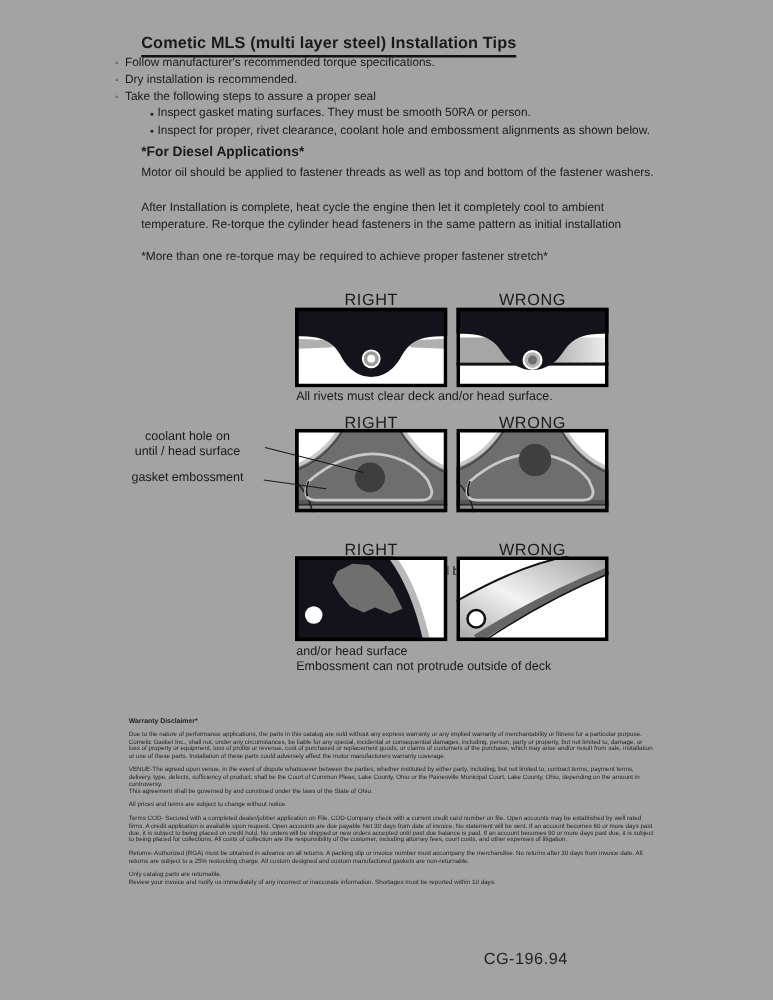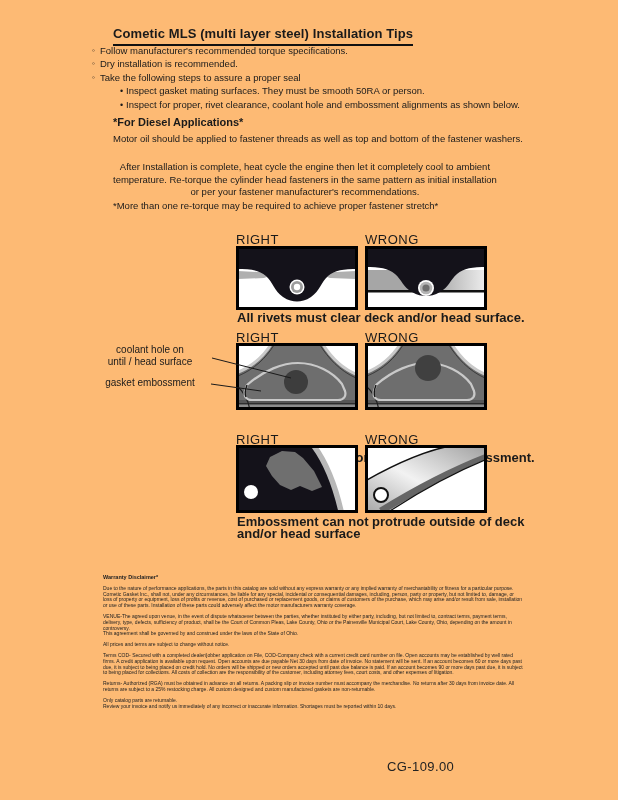--- a/index.html
+++ b/index.html
@@ -1,40 +1,40 @@
 <!DOCTYPE html>
 <html><head>
 <meta charset="utf-8">
 <style>
   html,body{margin:0;padding:0;background:#fff;}
-  .page{position:relative;width:618px;height:800px;background:#fdba74;overflow:hidden;
+  .page{position:relative;width:618px;height:800px;background:#a3a3a3;overflow:hidden;
         font-family:"Liberation Sans", sans-serif;color:#1a1a1a;}
   .abs{position:absolute;}
   .nowrap{white-space:nowrap;}
 
   .title{left:113px;top:26px;font-size:13px;font-weight:bold;
          border-bottom:2px solid #111;padding-bottom:3px;letter-spacing:.1px;}
 
   .bullets{left:92px;top:45px;font-size:9.5px;}
   .bullets .row{display:flex;height:13.4px;align-items:flex-start;}
   .bullets .m1{width:8px;font-size:8px;line-height:12px;}
   .bullets .sub{padding-left:28px;}
   .bullets .m2{width:6px;font-size:9px;line-height:12px;}
 
   .diesel-h{left:113px;top:116px;font-size:11px;font-weight:bold;}
-  .para{font-size:9.5px;line-height:12.7px;text-align:center;}
+  .para{font-size:9.5px;line-height:12.7px;}
   .p1{left:113px;top:133px;}
   .p2{left:113px;top:161px;}
   .p3{left:113px;top:200px;}
 
   .dg-labels{display:flex;gap:7px;width:251px;font-size:13px;letter-spacing:.5px;}
-  .dg-labels div{width:122px;text-align:left;}
+  .dg-labels div{width:122px;text-align:center;}
   .dg-panels{display:flex;gap:7px;}
   .dg-panels svg{display:block;}
-  .caption{font-size:13px;font-weight:bold;line-height:11.5px;}
+  .caption{font-size:10px;font-weight:normal;line-height:11.5px;}
 
   .callout{font-size:10px;line-height:11.5px;text-align:center;width:120px;}
 
   .disc{left:103px;top:575px;width:420px;font-size:5px;line-height:5.8px;color:#222;}
   .disc h2{font-size:5.5px;margin:0 0 5px 0;}
   .disc p{margin:0 0 5px 0;}
   .disc p.tight{margin-bottom:0;}
 
   .pagecode{left:387px;top:759px;font-size:13px;letter-spacing:.4px;color:#222;}
 </style>
@@ -68,21 +68,20 @@
     </div>
   </div>
 
   <div class="abs diesel-h nowrap">*For Diesel Applications*</div>
   <div class="abs para p1">
     <div class="nowrap">Motor oil should be applied to fastener threads as well as top and bottom of the fastener washers.</div>
   </div>
   <div class="abs para p2">
     <div class="nowrap">After Installation is complete, heat cycle the engine then let it completely cool to ambient</div>
     <div class="nowrap">temperature. Re-torque the cylinder head fasteners in the same pattern as initial installation</div>
-    <div class="nowrap">or per your fastener manufacturer's recommendations.</div>
   </div>
   <div class="abs para p3 nowrap">*More than one re-torque may be required to achieve proper fastener stretch*</div>
 
   <div class="abs dg-labels" style="left:236px;top:232px;">
     <div>RIGHT</div>
     <div>WRONG</div>
   </div>
   <div class="abs dg-panels" style="left:236px;top:246px;">
     <svg width="122" height="64" viewBox="0 0 122 64">
       <rect width="122" height="64" fill="#fff"></rect>
@@ -193,31 +192,31 @@
       <path d="M0,36 C30,19 60,5 90,0 L122,0 L122,14 C88,28 52,48 22,68 L0,68 Z" fill="url(#gradR3)"></path>
       <path d="M16,66 C50,45 86,26 122,12" stroke="#666" stroke-width="7" fill="none"></path>
       <path d="M22,68 C52,48 88,28 122,14 L122,68 Z" fill="#fff"></path>
       <path d="M0,36 C30,19 60,5 90,0" stroke="#111" stroke-width="1.5" fill="none"></path>
       <path d="M22,68 C52,48 88,28 122,14" stroke="#111" stroke-width="1.2" fill="none"></path>
       <circle cx="16" cy="50" r="7" fill="#fff" stroke="#111" stroke-width="2"></circle>
       <rect x="1.5" y="1.5" width="119" height="65" fill="none" stroke="#000" stroke-width="3"></rect>
     </svg>
   </div>
   <div class="abs caption" style="left:237px;top:516px;">
+    <div class="nowrap">and/or head surface</div>
     <div class="nowrap">Embossment can not protrude outside of deck</div>
-    <div class="nowrap">and/or head surface</div>
   </div>
 
   <div class="abs disc">
     <h2>Warranty Disclaimer*</h2>
     <p>Due to the nature of performance applications, the parts in this catalog are sold without any express warranty or any implied warranty of merchantability or fitness for a particular purpose.  Cometic Gasket Inc., shall not, under any circumstances, be liable for any special, incidental or consequential damages, including, person, party or property, but not limited to, damage, or loss of property or equipment, loss of profits or revenue, cost of purchased or replacement goods, or claims of customers of the purchase, which may arise and/or result from sale, installation or use of these parts.  Installation of these parts could adversely affect the motor manufacturers warranty coverage.</p>
     <p class="tight">VENUE-The agreed upon venue, in the event of dispute whatsoever between the parties, whether instituted by either party, including, but not limited to, contract terms, payment terms, delivery, type, defects, sufficiency of product, shall be the Court of Common Pleas, Lake County, Ohio or the Painesville Municipal Court, Lake County, Ohio, depending on the amount in controversy.</p>
     <p>This agreement shall be governed by and construed under the laws of the State of Ohio.</p>
     <p>All prices and terms are subject to change without notice.</p>
     <p>Terms COD- Secured with a completed dealer/jobber application on File, COD-Company check with a current credit card number on file.  Open accounts may be established by well rated firms.  A credit application is available upon request.  Open accounts are due payable Net 30 days from date of invoice.  No statement will be sent.  If an account becomes 60 or more days past due, it is subject to being placed on credit hold.  No orders will be shipped or new orders accepted until past due balance is paid.  If an account becomes 90 or more days past due, it is subject to being placed for collections.  All costs of collection are the responsibility of the customer, including attorney fees, court costs, and other expenses of litigation.</p>
     <p>Returns- Authorized (RGA) must be obtained in advance on all returns.  A packing slip or invoice number must accompany the merchandise.  No returns after 30 days from invoice date.  All returns are subject to a 25% restocking charge.  All custom designed and custom manufactured gaskets are non-returnable.</p>
     <p class="tight">Only catalog parts are returnable.</p>
     <p>Review your invoice and notify us immediately of any incorrect or inaccurate information.  Shortages must be reported within 10 days.</p>
   </div>
 
-  <div class="abs pagecode nowrap">CG-109.00</div>
+  <div class="abs pagecode nowrap">CG-196.94</div>
 
 </div>
 
 </body></html>

